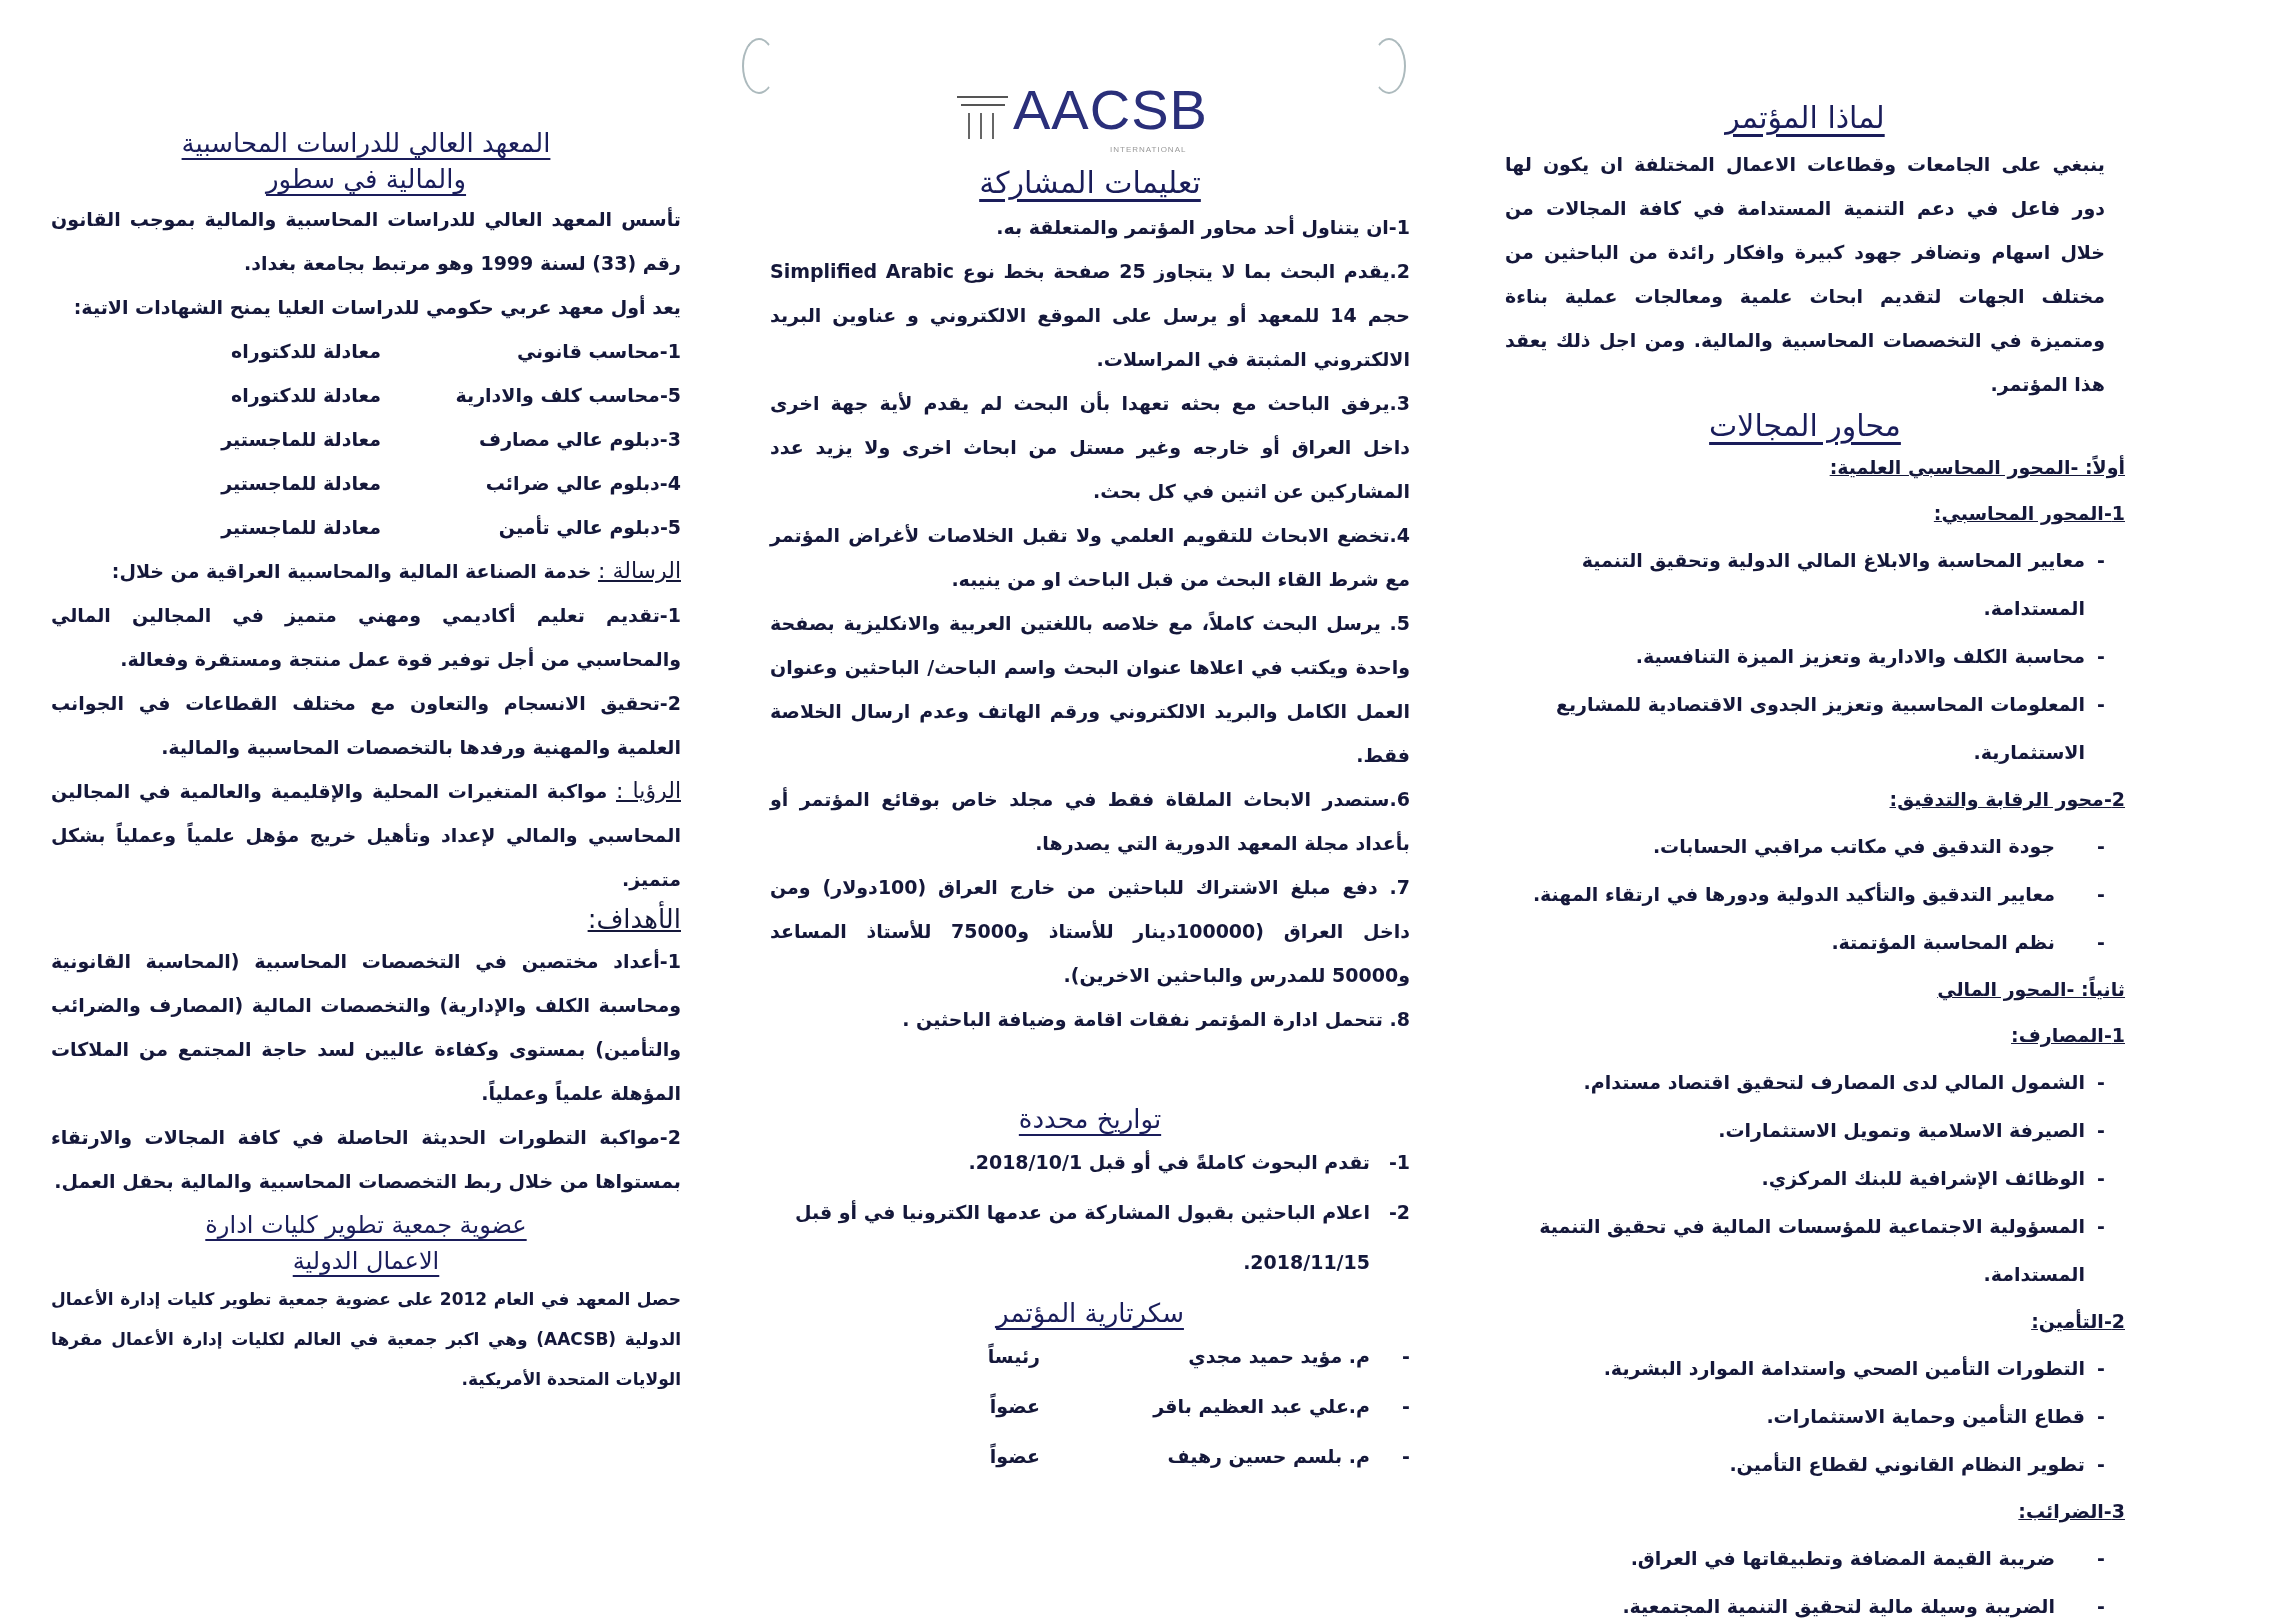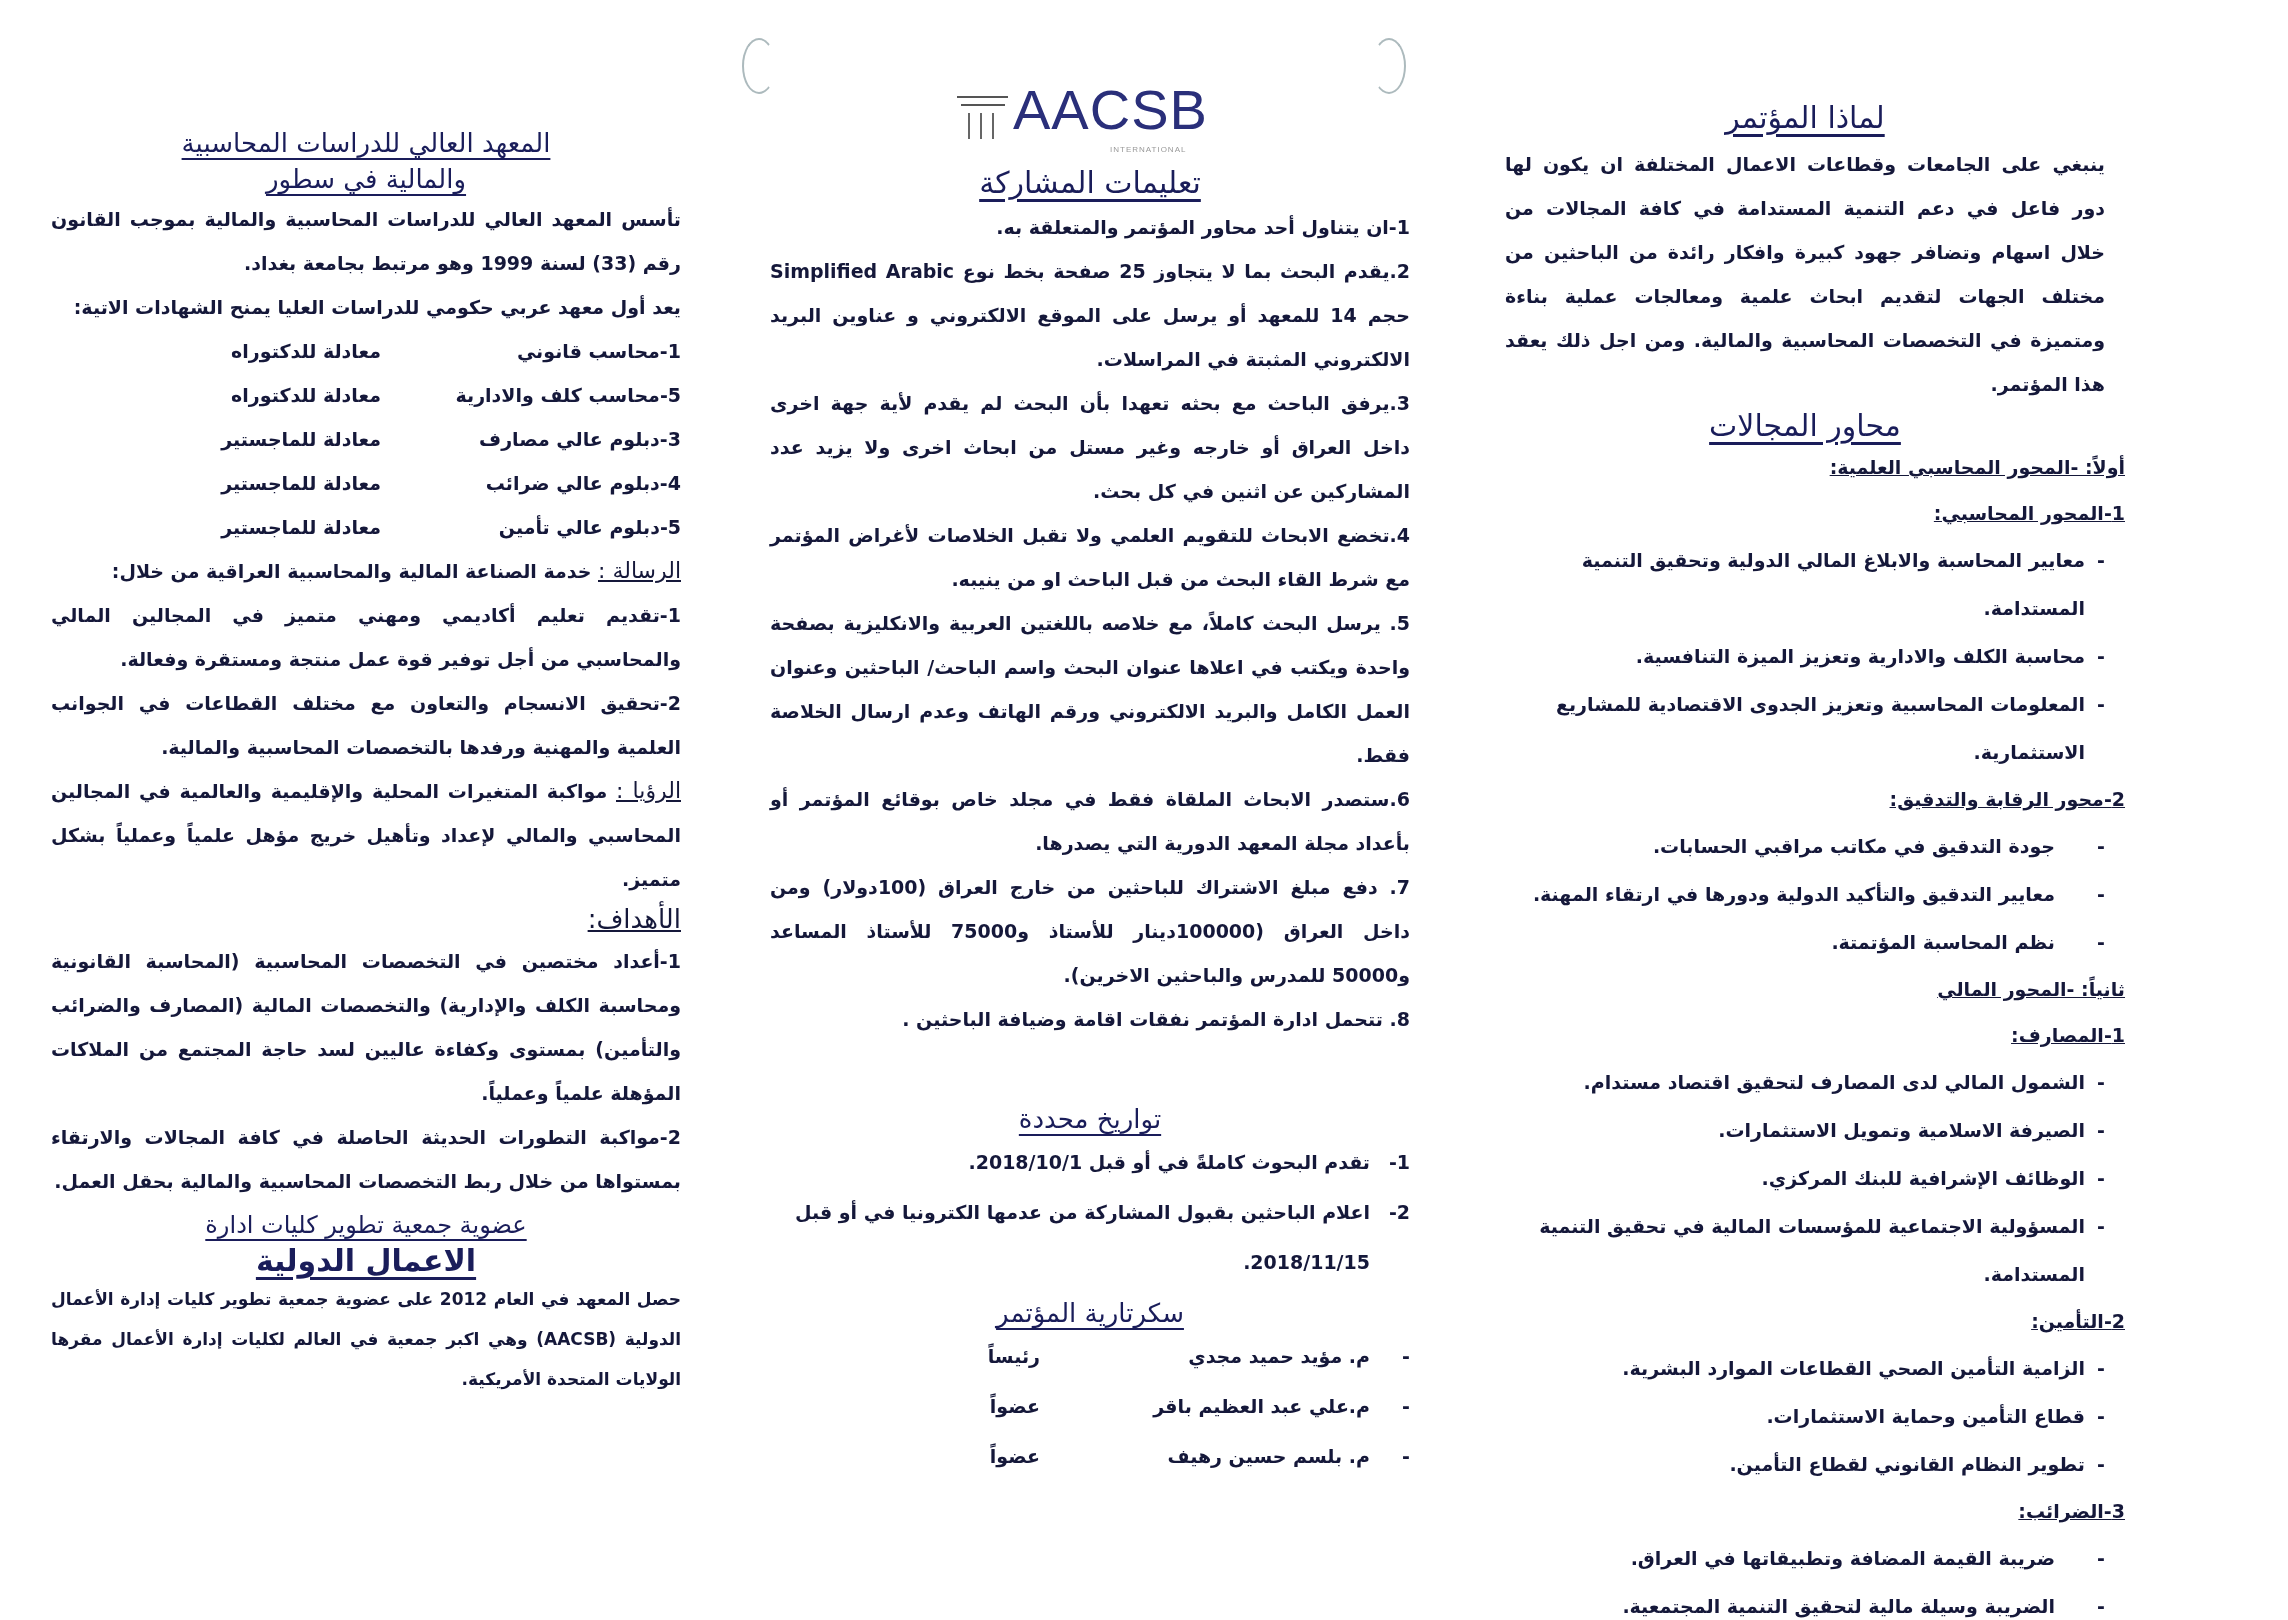--- a/index.html
+++ b/index.html
@@ -82,21 +82,21 @@
   <p class="bullet wide">معايير التدقيق والتأكيد الدولية ودورها في ارتقاء المهنة.</p>
   <p class="bullet wide">نظم المحاسبة المؤتمتة.</p>
 
   <p class="sub" style="margin-right:-20px;">ثانياً: -المحور المالي</p>
   <p class="sub" style="margin-right:-20px;">1-المصارف:</p>
   <p class="bullet">الشمول المالي لدى المصارف لتحقيق اقتصاد مستدام.</p>
   <p class="bullet">الصيرفة الاسلامية وتمويل الاستثمارات.</p>
   <p class="bullet">الوظائف الإشرافية للبنك المركزي.</p>
   <p class="bullet">المسؤولية الاجتماعية للمؤسسات المالية في تحقيق التنمية المستدامة.</p>
   <p class="sub" style="margin-right:-20px;">2-التأمين:</p>
-  <p class="bullet">الزامية التأمين الصحي القطاعات الموارد البشرية.</p>
+  <p class="bullet">التطورات التأمين الصحي واستدامة الموارد البشرية.</p>
   <p class="bullet">قطاع التأمين وحماية الاستثمارات.</p>
   <p class="bullet">تطوير النظام القانوني لقطاع التأمين.</p>
   <p class="sub" style="margin-right:-20px;">3-الضرائب:</p>
   <p class="bullet wide">ضريبة القيمة المضافة وتطبيقاتها في العراق.</p>
   <p class="bullet wide">الضريبة وسيلة مالية لتحقيق التنمية المجتمعية.</p>
 
 </section>
 
 <section class="col col-mid" style="top:165px;">
   <h2 class="heading">تعليمات المشاركة</h2>
@@ -181,15 +181,15 @@
     <span>مواكبة المتغيرات المحلية والإقليمية والعالمية في المجالين المحاسبي والمالي لإعداد وتأهيل خريج مؤهل علمياً وعملياً بشكل متميز.</span>
   </p>
 
   <p class="para" style="line-height:36px;">
     <span class="inline-label" style="font-size:26px;">الأهداف:</span>
   </p>
   <p class="para">1-أعداد مختصين في التخصصات المحاسبية (المحاسبة القانونية ومحاسبة الكلف والإدارية) والتخصصات المالية (المصارف والضرائب والتأمين) بمستوى وكفاءة عاليين لسد حاجة المجتمع من الملاكات المؤهلة علمياً وعملياً.</p>
   <p class="para">2-مواكبة التطورات الحديثة الحاصلة في كافة المجالات والارتقاء بمستواها من خلال ربط التخصصات المحاسبية والمالية بحقل العمل.</p>
 
   <h2 class="heading" style="font-size:24px;margin-top:4px;">عضوية جمعية تطوير كليات ادارة</h2>
-  <h2 class="heading" style="font-size:30px;font-weight:bold;">الاعمال الدولية</h2>
+  <h2 class="heading" style="font-size:24px;">الاعمال الدولية</h2>
   <p class="para" style="font-size:17px;line-height:40px;">حصل المعهد في العام 2012 على عضوية جمعية تطوير كليات إدارة الأعمال الدولية (AACSB) وهي اكبر جمعية في العالم لكليات إدارة الأعمال مقرها الولايات المتحدة الأمريكية.</p>
 </section>
 
 </body></html>

